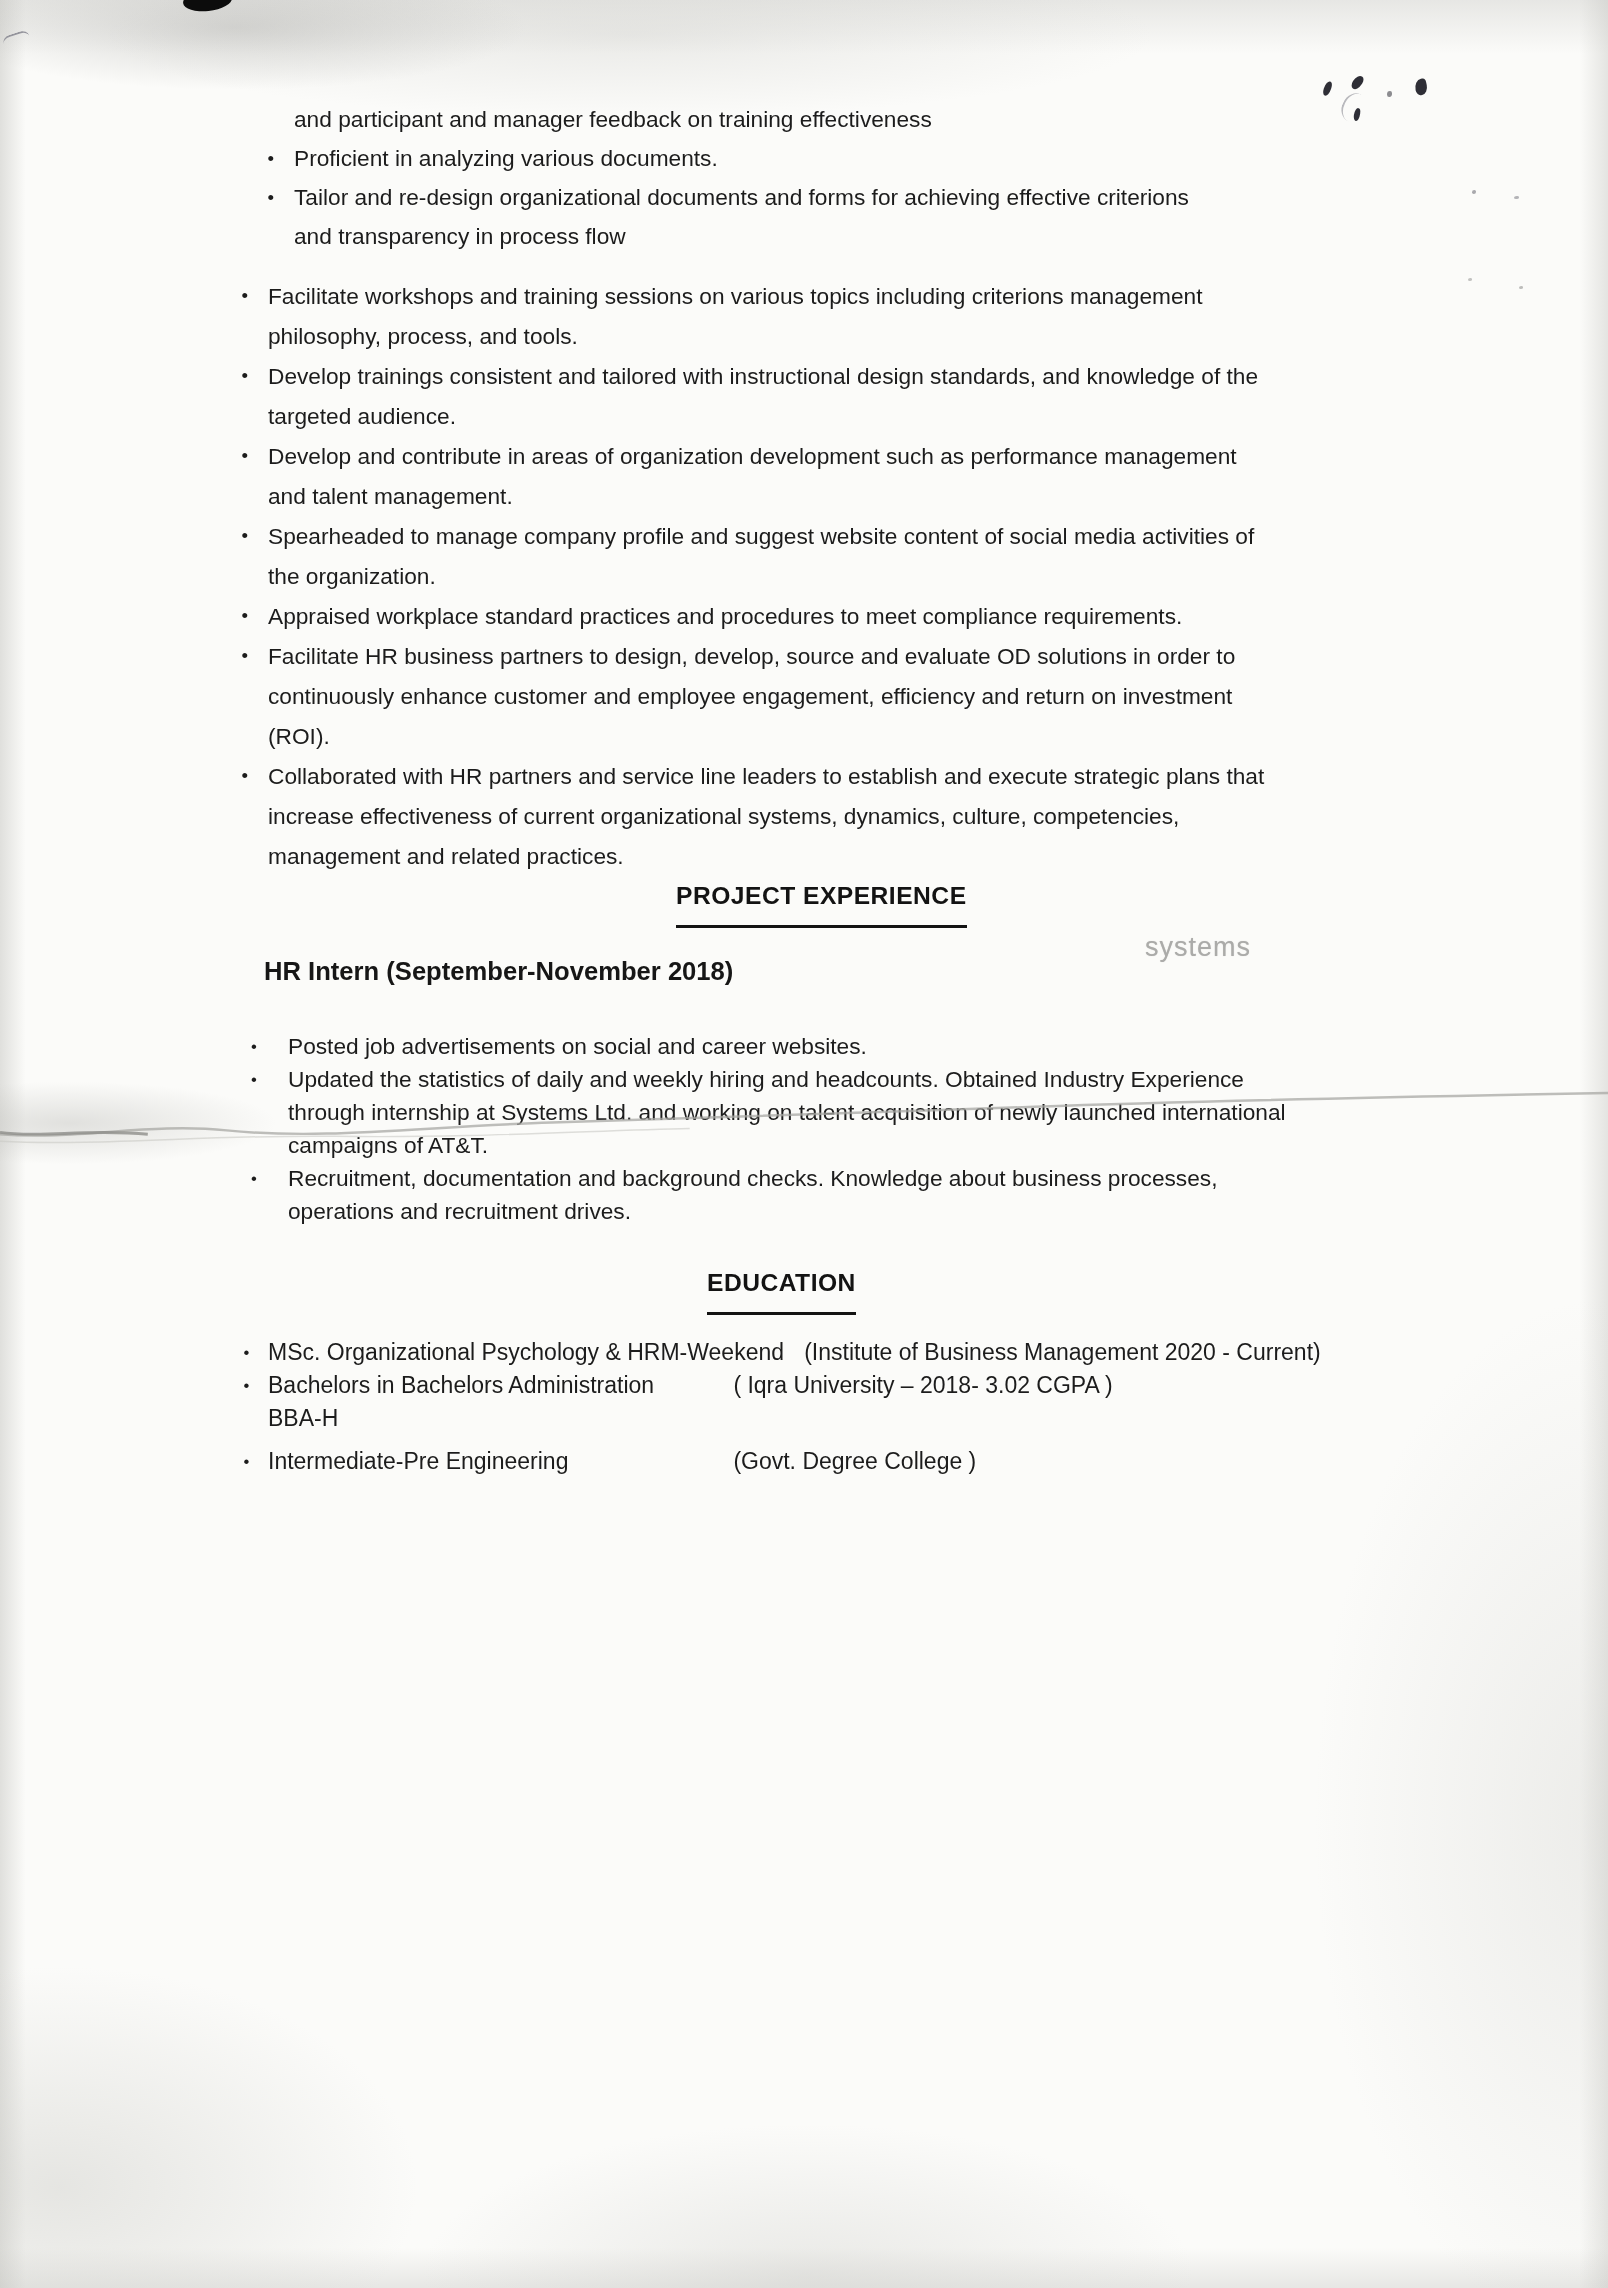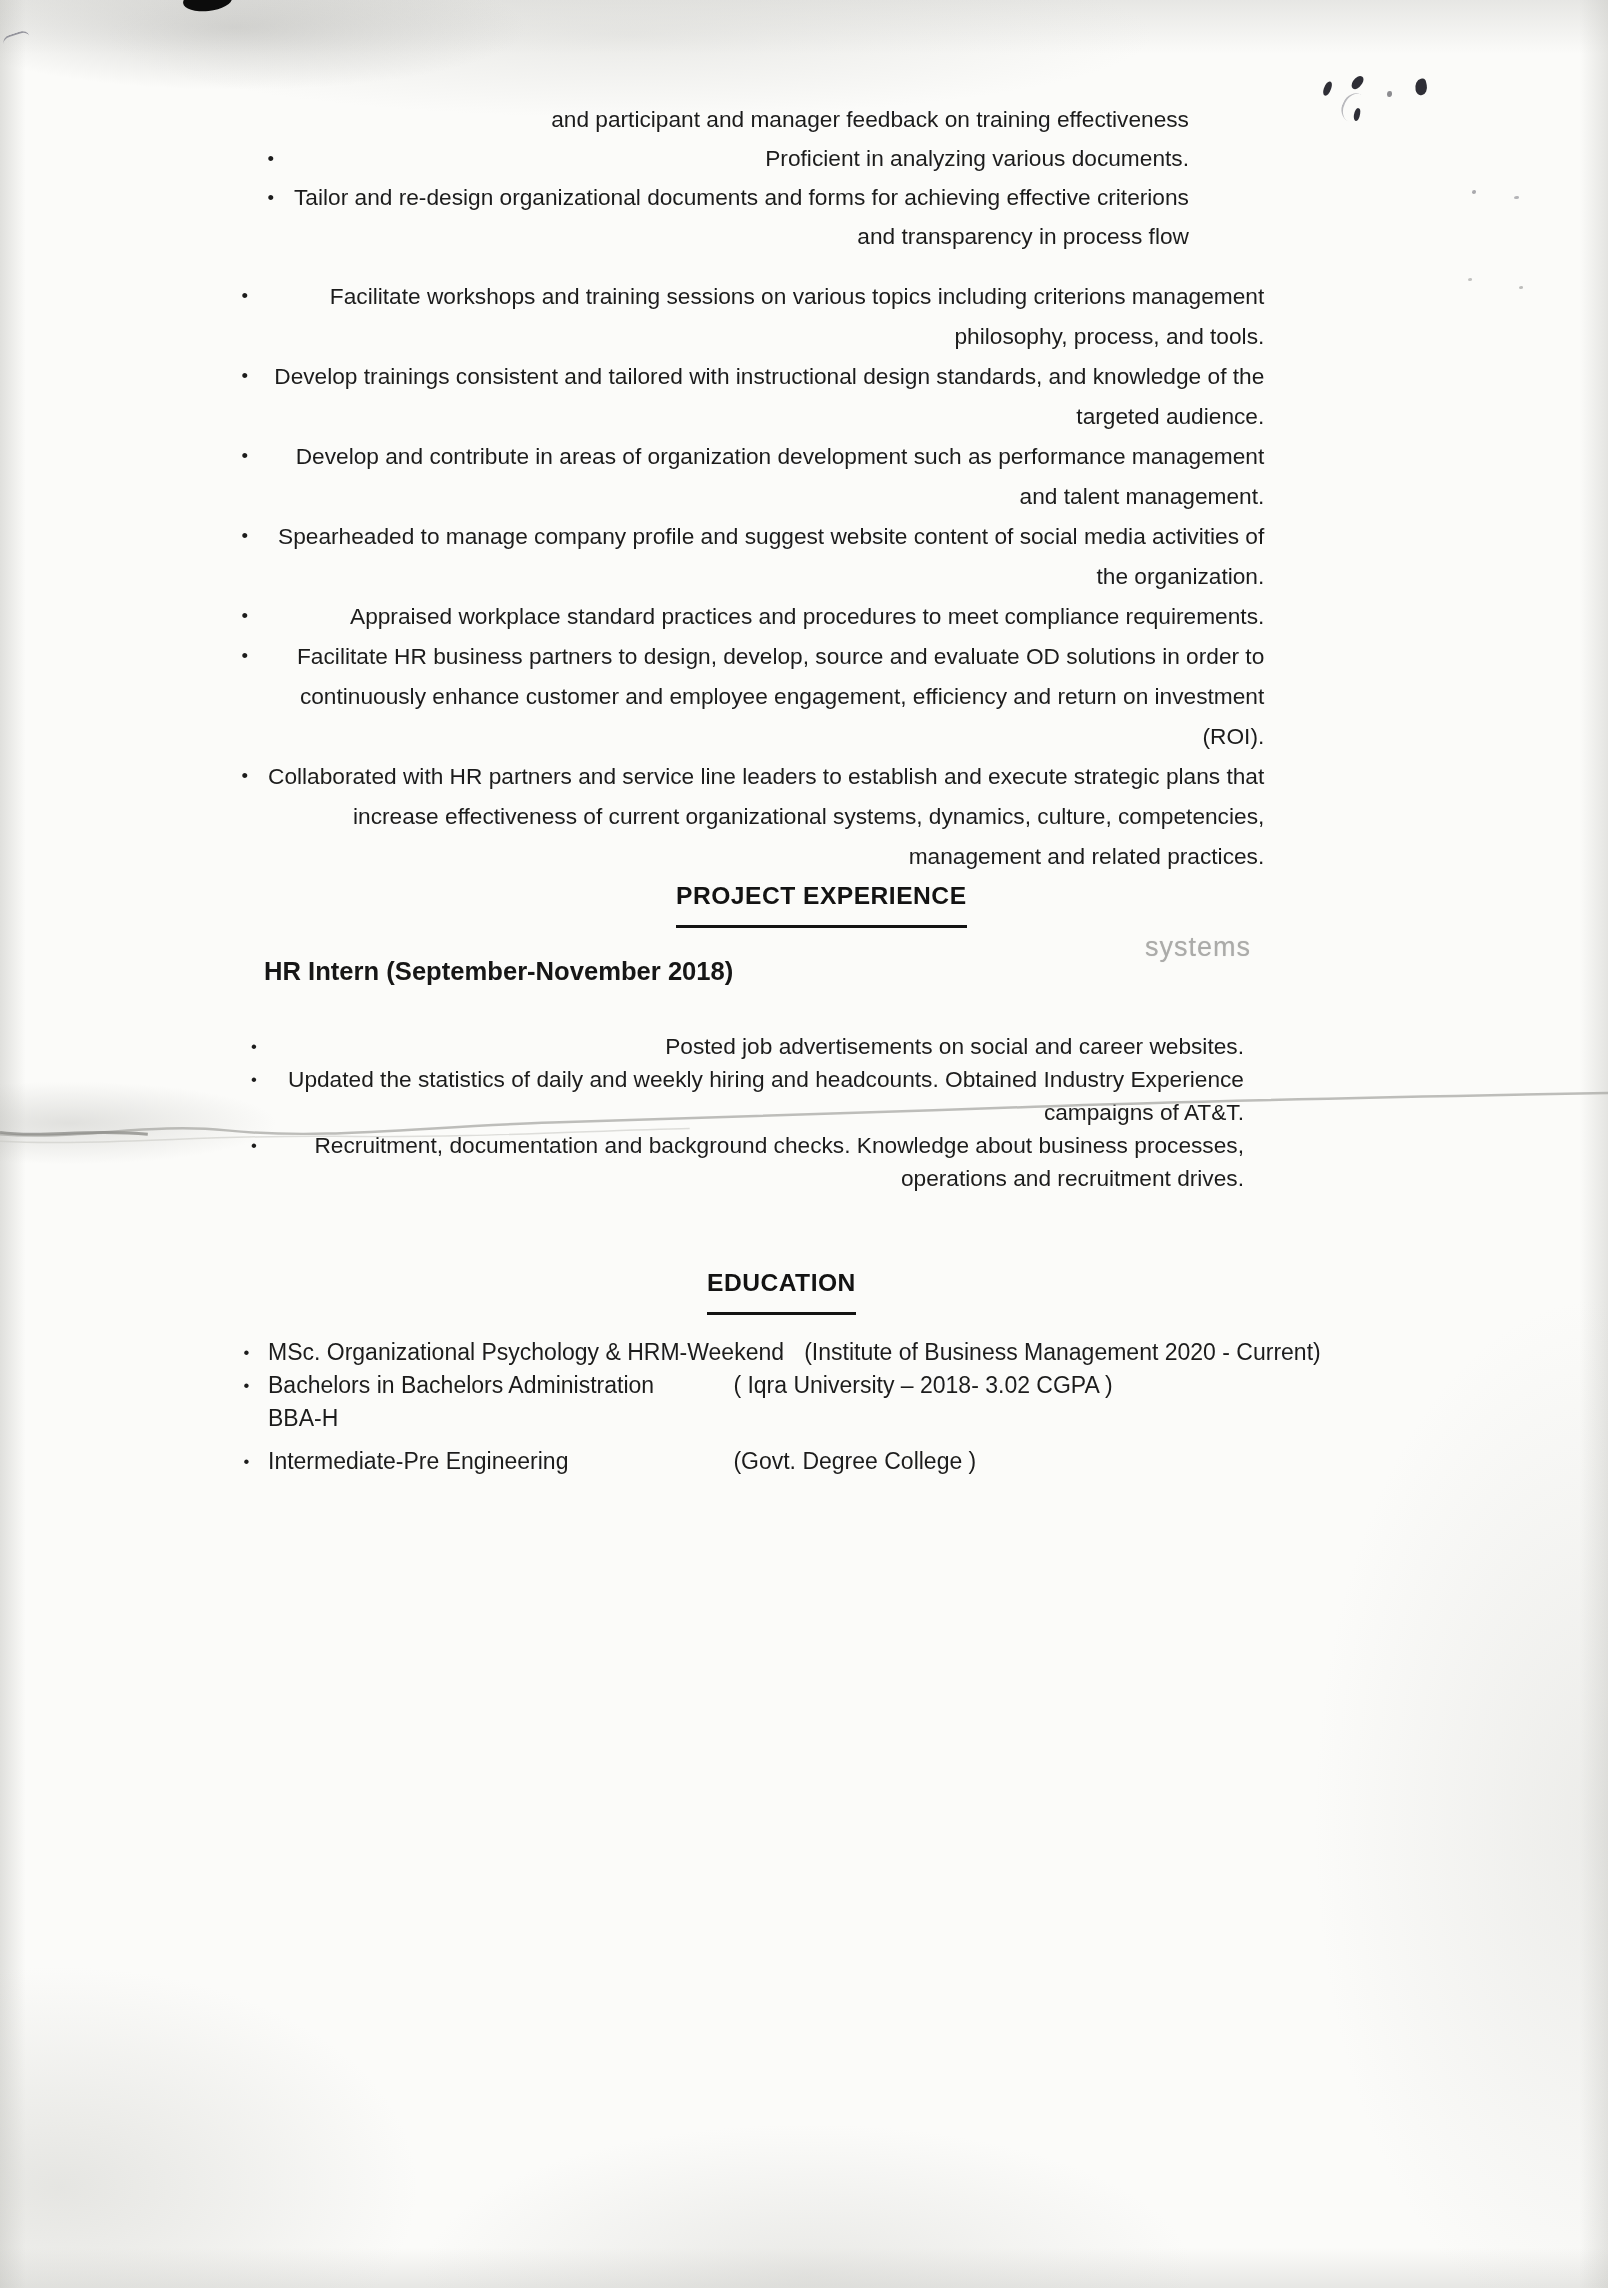--- a/index.html
+++ b/index.html
@@ -15,21 +15,21 @@
       radial-gradient(296px 59px at 69px 1123px, rgba(188,188,184,0.42), rgba(188,188,184,0) 70%),
       radial-gradient(512px 315px at 59px 2187px, rgba(203,203,198,0.45), rgba(203,203,198,0) 70%),
       radial-gradient(414px 749px at 1604px 1822px, rgba(208,208,204,0.35), rgba(208,208,204,0) 70%),
       radial-gradient(552px 217px at 808px 2276px, rgba(206,206,202,0.40), rgba(206,206,202,0) 70%),
       linear-gradient(90deg, rgba(196,196,192,0.50) 0px, rgba(196,196,192,0) 25.6px),
       linear-gradient(270deg, rgba(198,198,194,0.45) 0px, rgba(198,198,194,0) 29.6px),
       linear-gradient(0deg, rgba(201,201,197,0.40) 0px, rgba(201,201,197,0) 41px),
       linear-gradient(180deg, rgba(193,193,189,0.35) 0px, rgba(193,193,189,0) 54px),
       #fbfbf9;
   }
-  .line{white-space:nowrap;text-align:right;}
+  .line{white-space:nowrap;}
   
   .intro{position:absolute;top:100px;left:294px;font-size:22.7px;line-height:39px;}
   .resp{position:absolute;top:276px;left:268px;font-size:22.7px;line-height:40px;}
   .proj-bullets{position:absolute;top:1030px;left:288px;font-size:22.7px;line-height:33px;}
   .edu-list{position:absolute;top:1336px;left:268px;font-size:23px;line-height:33px;}
   .item{position:relative;}
   .marker{position:absolute;left:-26.6px;top:0;font-size:18.7px;}
   .proj-bullets .marker{left:-37px;font-size:16.7px;}
   .edu-row{position:relative;}
   .edu-list .marker{left:-24.6px;font-size:16.7px;}
@@ -137,20 +137,21 @@
   <div class="watermark">systems</div>
 
   <div class="proj-bullets">
     <div class="item">
       <span class="marker">•</span>
       <div class="line">Posted job advertisements on social and career websites.</div>
     </div>
     <div class="item">
       <span class="marker">•</span>
       <div class="line">Updated the statistics of daily and weekly hiring and headcounts. Obtained Industry Experience</div>
+      <div class="line">through internship at Systems Ltd. and working on talent acquisition of newly launched international</div>
       <div class="line">campaigns of AT&amp;T.</div>
     </div>
     <div class="item">
       <span class="marker">•</span>
       <div class="line">Recruitment, documentation and background checks. Knowledge about business processes,</div>
       <div class="line">operations and recruitment drives.</div>
     </div>
   </div>
 
   <svg class="crease" viewBox="0 0 1633 90" xmlns="http://www.w3.org/2000/svg">

